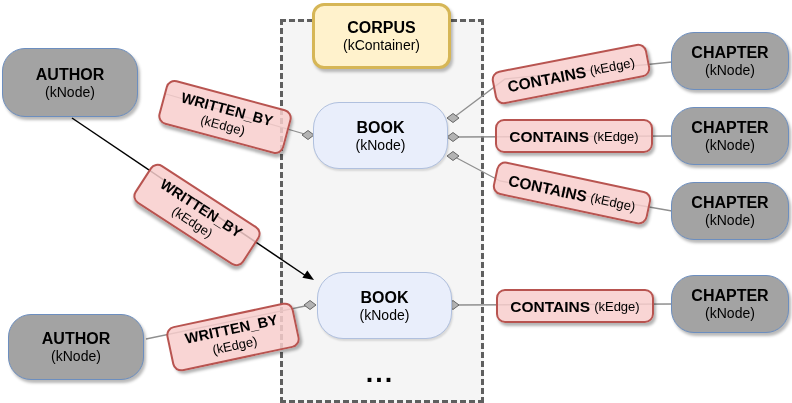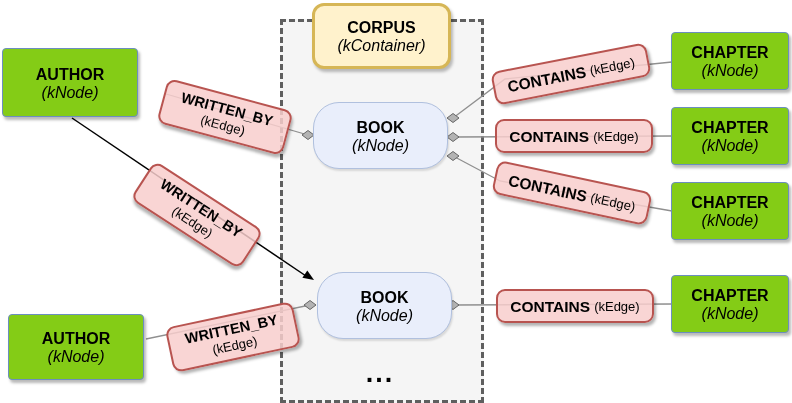--- a/index.html
+++ b/index.html
@@ -13,23 +13,23 @@
     background:#f5f5f5;border:3px dashed #5f5f5f;z-index:0;
   }
   
   .wires{position:absolute;left:0;top:0;z-index:1;}
   
   .box{
     position:absolute;display:flex;flex-direction:column;align-items:center;
     justify-content:center;text-align:left;box-sizing:border-box;
   }
   .title{font-weight:bold;font-size:16px;line-height:19px;color:#000;}
-  .subtitle{font-size:16px;line-height:17px;color:#000;font-style:italic;}
+  .subtitle{font-size:14px;line-height:17px;color:#000;}
   .node-blue{
-    background:#84cc16;border:1.5px solid #6c8ebf;border-radius:4px;
+    background:#a3a3a3;border:1.5px solid #6c8ebf;border-radius:23px;
     box-shadow:2px 3px 3px rgba(0,0,0,0.28);z-index:3;
   }
   .node-book{
     background:#e9eefb;border:1.5px solid #b0c0de;border-radius:26px;
     box-shadow:1px 2px 2px rgba(0,0,0,0.12);z-index:3;
   }
   .corpus{
     background:#fff2cc;border:3px solid #d6b656;border-radius:12px;
     box-shadow:2px 3px 3px rgba(0,0,0,0.25);z-index:4;
   }

